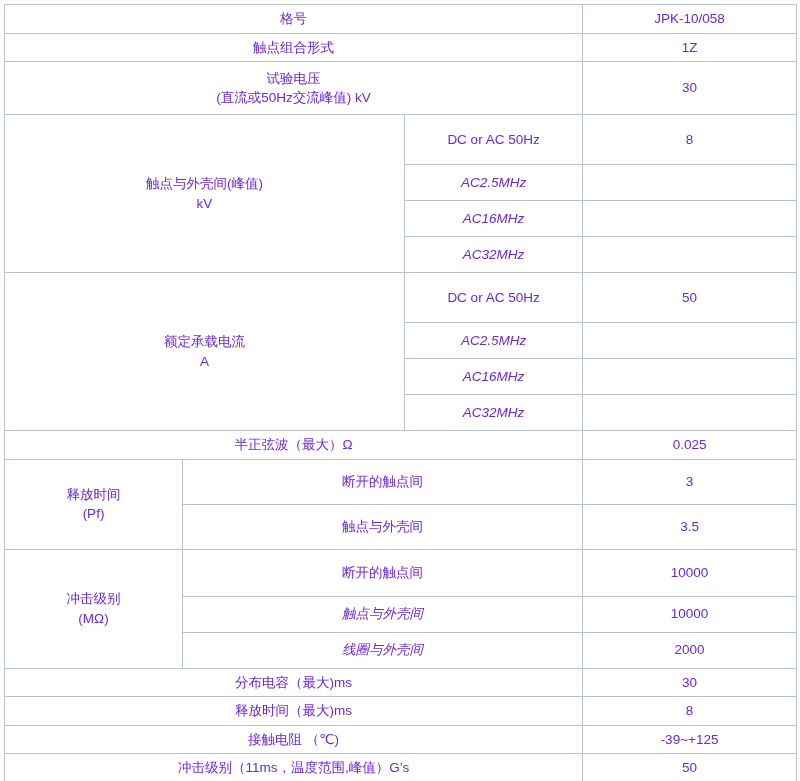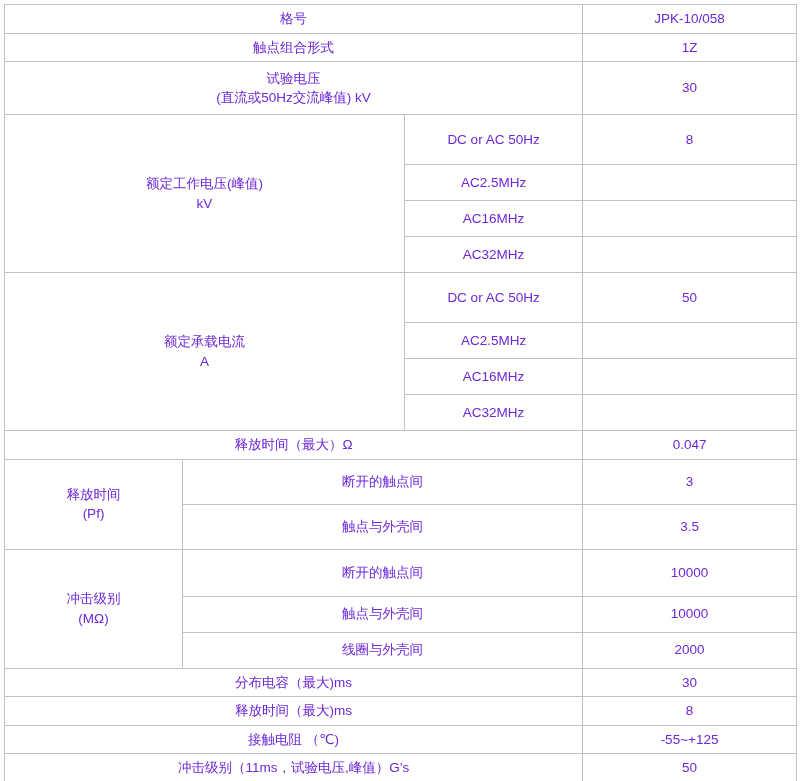--- a/index.html
+++ b/index.html
@@ -30,21 +30,21 @@
     vertical-align: middle;
     padding: 4px 2px;
     line-height: 1.45;
     color: #6d28d9;
     background: #ffffff;
   }
   .c-label   { width: 178px; }
   .c-mid     { width: 222px; }
   .c-sub     { width: 178px; }
   .c-value   { width: 214px; }
-  .tall-1 { height: 27px; }
+  .tall-1 { height: 27px; font-style: italic; }
   .row-tall td { height: 44px; }
   .pad-title { padding: 7px 4px; }
   .two-line { line-height: 1.5; }
   .val-empty { }
 </style>
 </head>
 <body>
 
 <div class="spec-wrap">
   <table class="spec">
@@ -69,21 +69,21 @@
       <tr class="row-tall">
         <td colspan="3" class="two-line">
           <div>试验电压</div>
           <div>(直流或50Hz交流峰值) kV</div>
         </td>
         <td>30</td>
       </tr>
 
       <tr>
         <td colspan="2" rowspan="4" class="two-line">
-          <div>额定工作电压(峰值)</div>
+          <div>触点与外壳间(峰值)</div>
           <div>kV</div>
         </td>
         <td style="height:41px">DC or AC 50Hz</td>
         <td>8</td>
       </tr>
       <tr>
         <td class="tall-1">AC2.5MHz</td>
         <td class="val-empty"></td>
       </tr>
       <tr>
@@ -110,22 +110,22 @@
       <tr>
         <td class="tall-1">AC16MHz</td>
         <td class="val-empty"></td>
       </tr>
       <tr>
         <td class="tall-1">AC32MHz</td>
         <td class="val-empty"></td>
       </tr>
 
       <tr>
-        <td colspan="3" class="pad-title">释放时间（最大）Ω</td>
-        <td>0.047</td>
+        <td colspan="3" class="pad-title">半正弦波（最大）Ω</td>
+        <td>0.025</td>
       </tr>
 
       <tr>
         <td rowspan="2" class="two-line">
           <div>释放时间</div>
           <div>(Pf)</div>
         </td>
         <td colspan="2" style="height:36px">断开的触点间</td>
         <td>3</td>
       </tr>
@@ -154,22 +154,22 @@
       <tr>
         <td colspan="3" class="pad-title">分布电容（最大)ms</td>
         <td>30</td>
       </tr>
       <tr>
         <td colspan="3" class="pad-title">释放时间（最大)ms</td>
         <td>8</td>
       </tr>
       <tr>
         <td colspan="3" class="pad-title">接触电阻 （℃)</td>
-        <td>-55~+125</td>
+        <td>-39~+125</td>
       </tr>
       <tr>
-        <td colspan="3" class="pad-title">冲击级别（11ms，试验电压,峰值）G’s</td>
+        <td colspan="3" class="pad-title">冲击级别（11ms，温度范围,峰值）G’s</td>
         <td>50</td>
       </tr>
 
     </tbody>
   </table>
 </div>
 
 </body></html>

